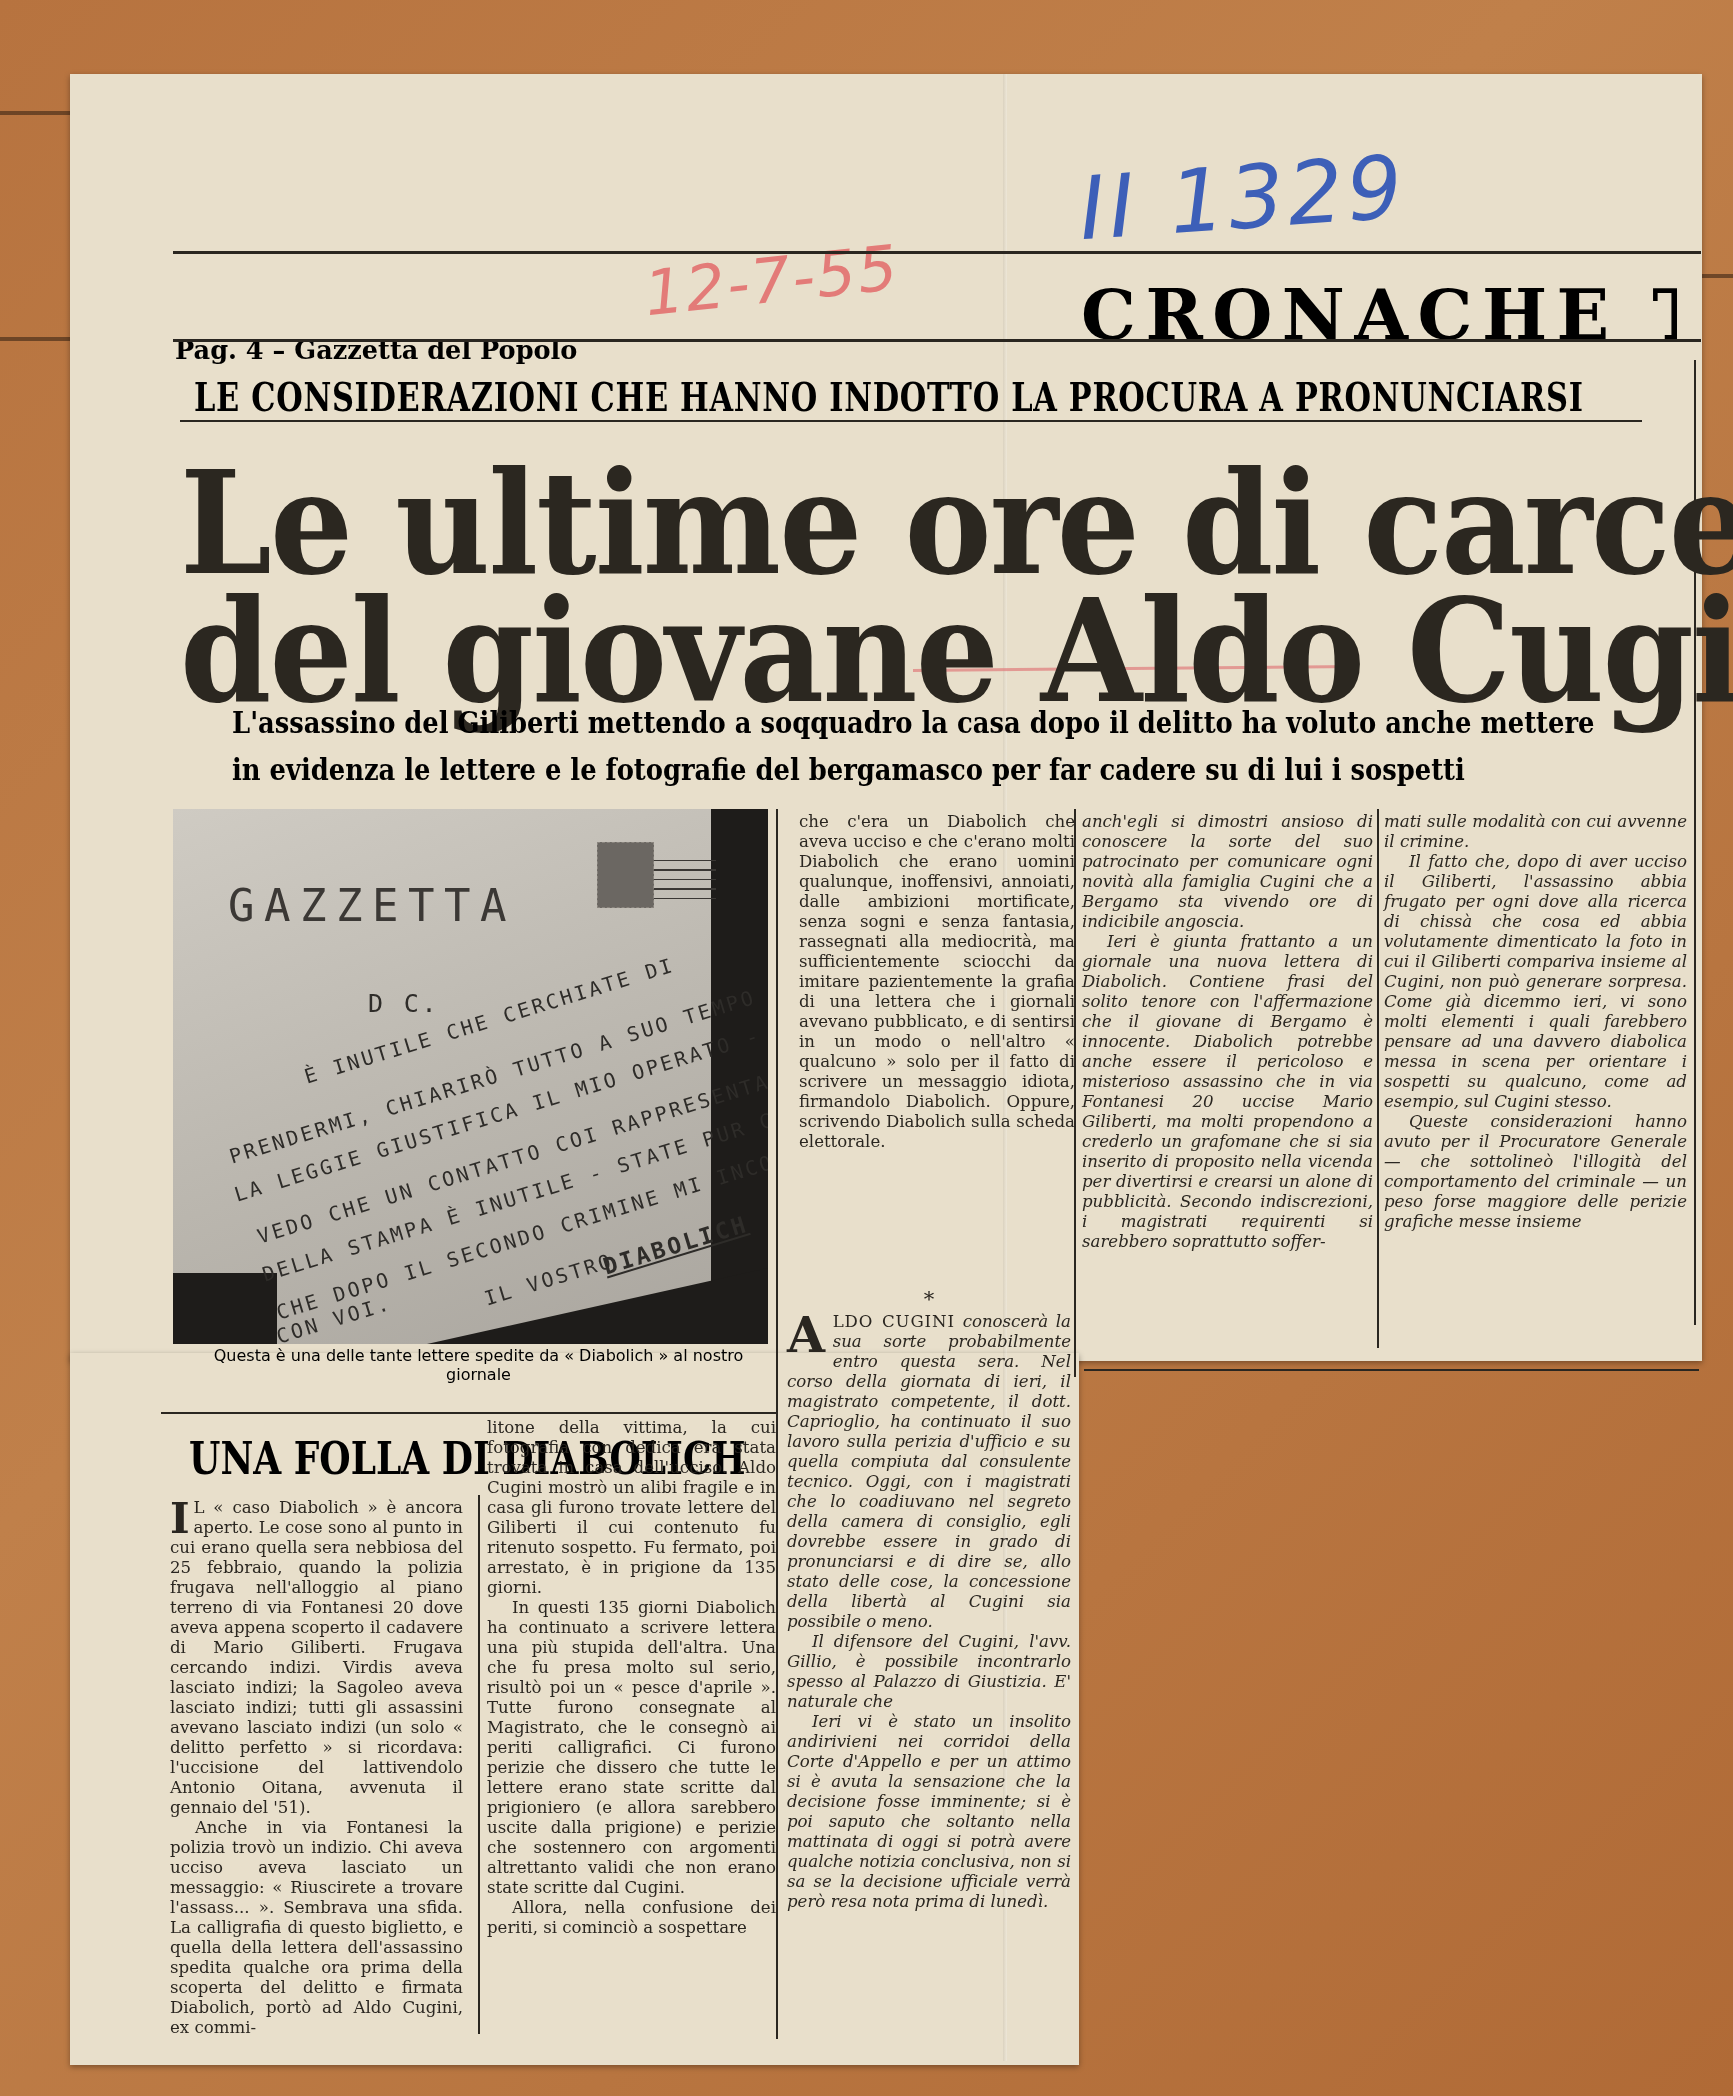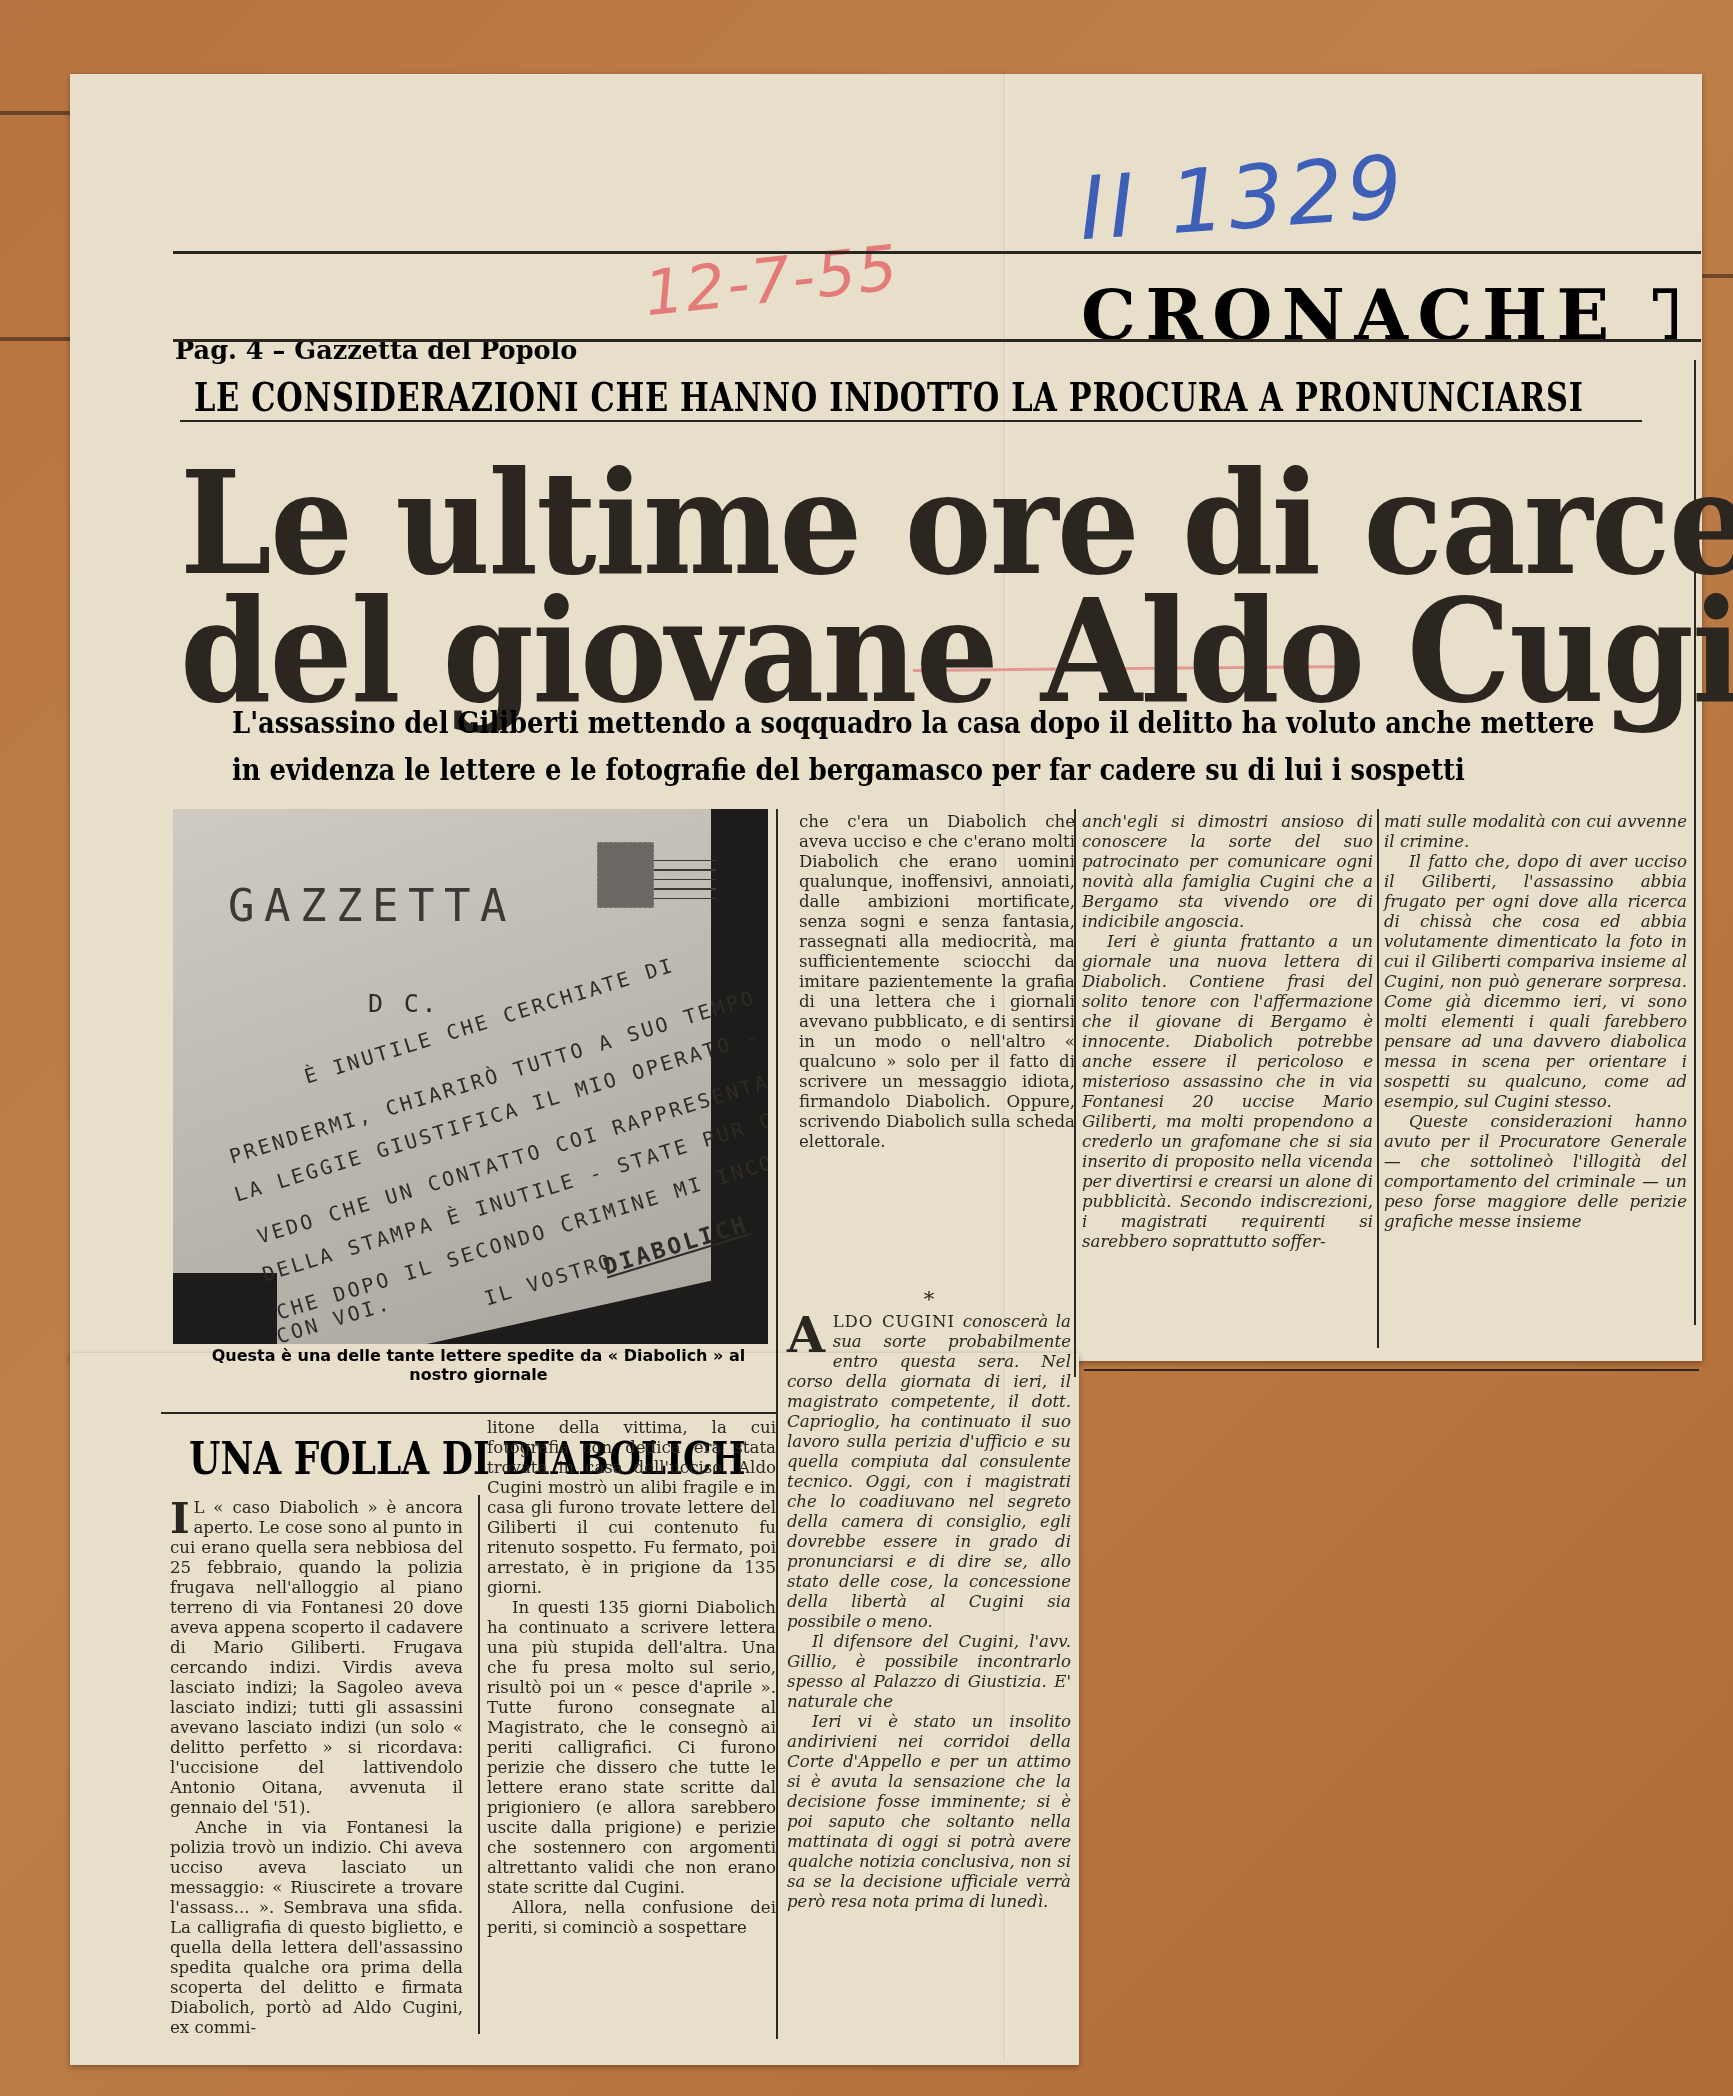--- a/index.html
+++ b/index.html
@@ -44,21 +44,21 @@
   .photo .stamp { position:absolute; left:424px; top:33px; width:55px; height:64px; background:#6b6762; border:1.9px dashed #8a857e; }
   .photo .cancel { position:absolute; left:481px; top:43px; width:62px; height:52px;
     background: repeating-linear-gradient(180deg, transparent 0 7.6px, #3a3734 7.6px 9.5px); }
   .photo .env-label { position:absolute; left:55px; top:71px; font-family:"DejaVu Sans Mono",monospace; font-size:44px;
     letter-spacing:9.5px; color:#3b3835; }
   .photo .hand { position:absolute; font-family:"DejaVu Sans Mono",monospace; font-size:20px; color:#2e2c29;
     letter-spacing:2.8px; white-space:nowrap; transform-origin:left; }
   .photo .sig { font-weight:bold; font-size:23px; text-decoration:underline; }
 
   .caption { position:absolute; left:185px; top:1346px; width:587px; text-align:center;
-    font-family:"DejaVu Sans",sans-serif; font-weight:bold; font-size:16px; line-height:19px; }
+    font-family:"DejaVu Sans",sans-serif; font-weight:normal; font-size:16px; line-height:19px; }
 
   .col { position:absolute; font-family:"DejaVu Serif",serif; font-size:16.6px; line-height:20px;
     text-align:justify; color:#2a2620; }
   .col p { margin:0; text-indent:0; }
   .col p.ind { text-indent:1.5em; }
   .col.it { font-style:italic; }
   .c2 { left:784px; top:812px; width:276px;margin-left:15px; }
   .c3 { left:1082px; top:812px; width:291px; }
   .c4 { left:1384px; top:812px; width:303px; }
   .c5 { left:787px; top:1287px; width:284px; }

